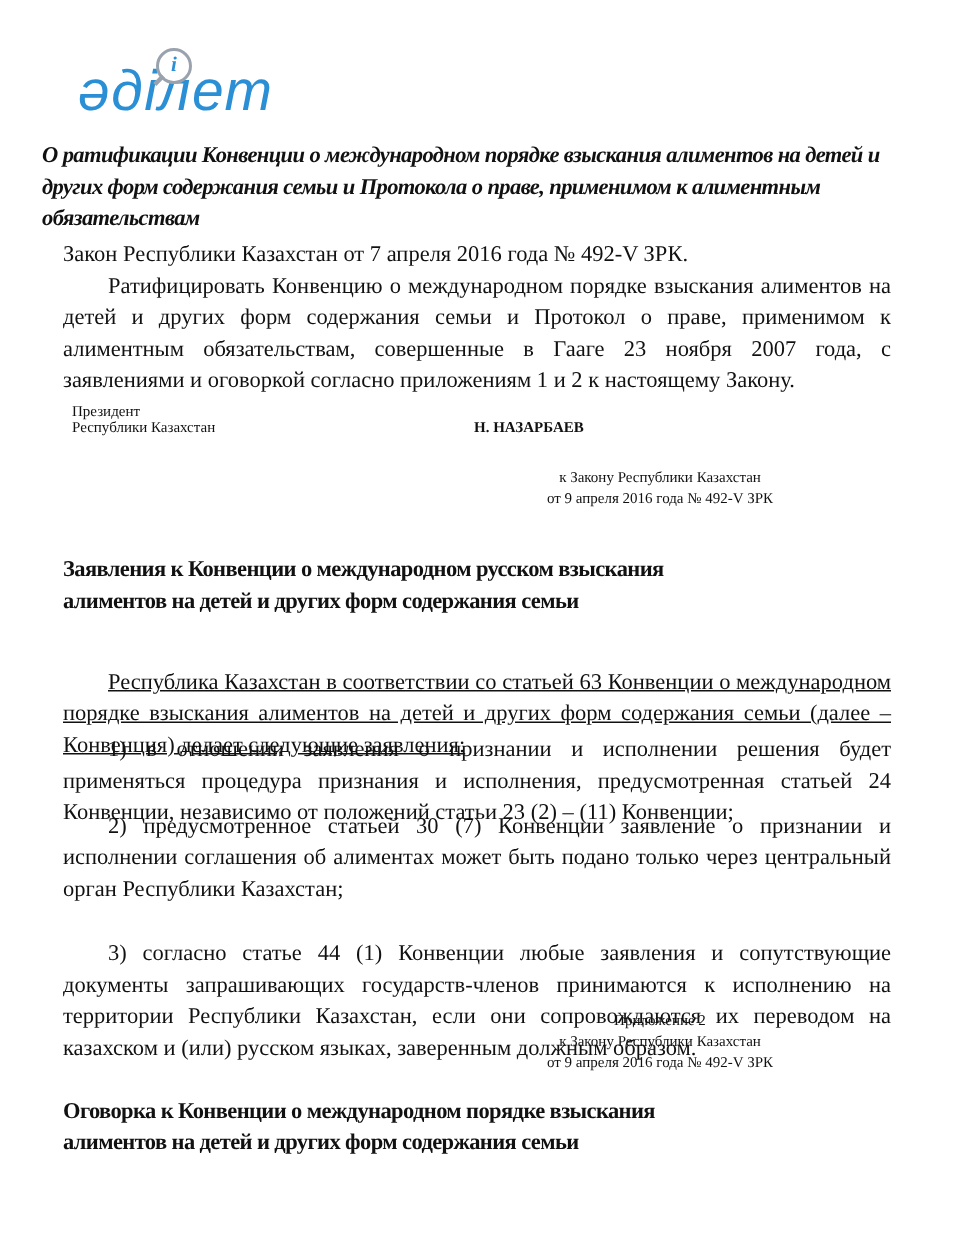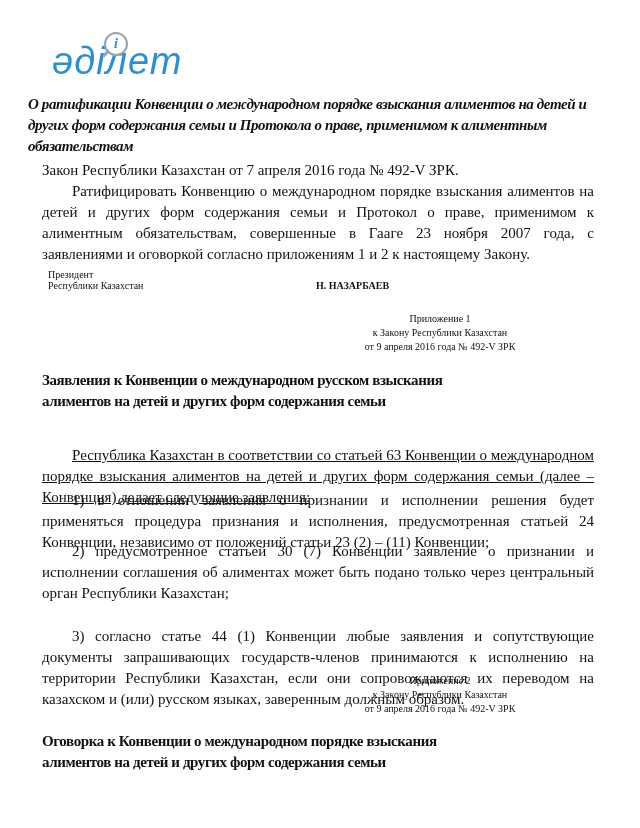--- a/index.html
+++ b/index.html
@@ -29,21 +29,20 @@
 
 <div class="law-ref">Закон Республики Казахстан от 7 апреля 2016 года № 492-V ЗРК.</div>
 
 <div class="para indent" style="top:181px;">Ратифицировать Конвенцию о международном порядке взыскания алиментов на детей и других форм содержания семьи и Протокол о праве, применимом к алиментным обязательствам, совершенные в Гааге 23 ноября 2007 года, с заявлениями и оговоркой согласно приложениям 1 и 2 к настоящему Закону.</div>
 
 <div class="sig-small" style="left:48px; top:268px;">Президент</div>
 <div class="sig-small" style="left:48px; top:279px;">Республики Казахстан</div>
 <div class="sig-small" style="left:316px; top:279px;font-weight:bold;">Н. НАЗАРБАЕВ</div>
 
 <div class="appendix" style="top:312px;">
-  <div>Приложение 1</div>
   <div>к Закону Республики Казахстан</div>
   <div>от 9 апреля 2016 года № 492-V ЗРК</div>
 </div>
 
 <div class="heading" style="top:370px; width:450px;">Заявления к Конвенции о международном русском взыскания алиментов на детей и других форм содержания семьи</div>
 
 <div class="para indent" style="top:445px;text-decoration:underline;">Республика Казахстан в соответствии со статьей 63 Конвенции о международном порядке взыскания алиментов на детей и других форм содержания семьи (далее – Конвенция) делает следующие заявления:</div>
 <div class="para indent" style="top:490px;">1) в отношении заявления о признании и исполнении решения будет применяться процедура признания и исполнения, предусмотренная статьей 24 Конвенции, независимо от положений статьи 23 (2) – (11) Конвенции;</div>
 <div class="para indent" style="top:541px;">2) предусмотренное статьей 30 (7) Конвенции заявление о признании и исполнении соглашения об алиментах может быть подано только через центральный орган Республики Казахстан;</div>
 <div class="para indent" style="top:598px;margin-top:28px;">3) согласно статье 44 (1) Конвенции любые заявления и сопутствующие документы запрашивающих государств-членов принимаются к исполнению на территории Республики Казахстан, если они сопровождаются их переводом на казахском и (или) русском языках, заверенным должным образом.</div>

